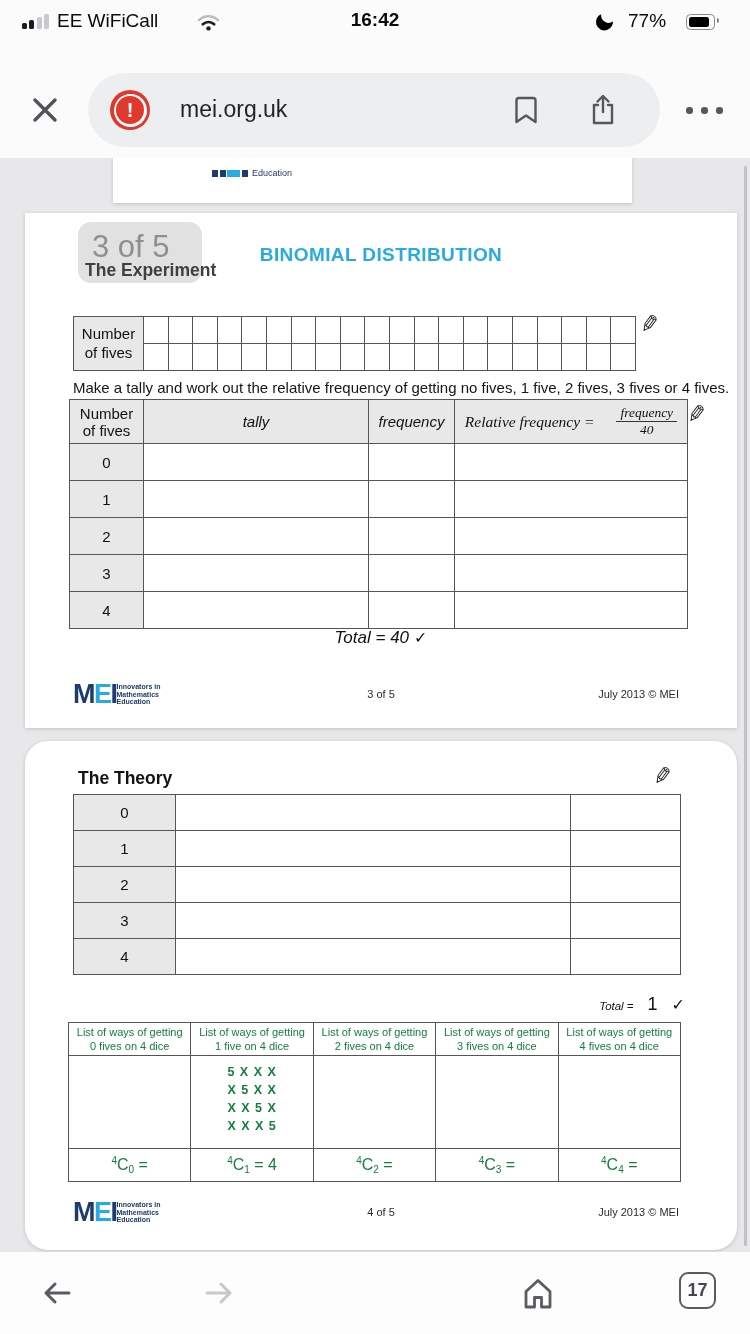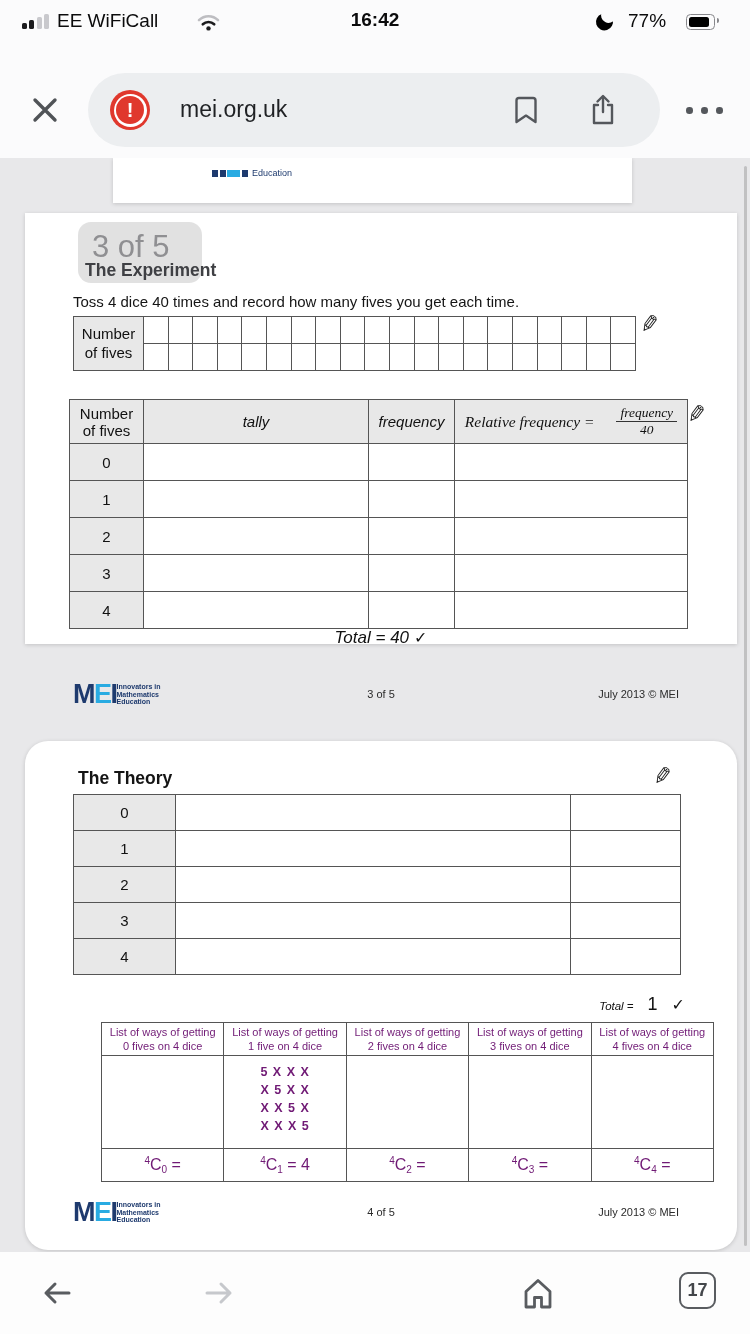--- a/index.html
+++ b/index.html
@@ -34,21 +34,21 @@
   .pill-icon{position:absolute;top:20px;}
   .dots-menu{position:absolute;left:686px;top:104px;width:46px;height:12px;}
   .dots-menu i{position:absolute;top:3px;width:6.5px;height:6.5px;border-radius:50%;background:#54575c;}
   .dots-menu i:nth-child(1){left:0;} .dots-menu i:nth-child(2){left:15px;} .dots-menu i:nth-child(3){left:30px;}
 
   
   .doc-area{position:absolute;left:0;top:158px;width:750px;height:1094px;background:#e8e8ea;}
   .scrollbar{position:absolute;left:744px;top:8px;width:3px;height:1080px;background:rgba(0,0,0,0.17);border-radius:2px;z-index:40;}
   .page{position:absolute;background:#fff;box-shadow:0 1px 4px rgba(0,0,0,0.16);}
   .prev-strip{left:113px;top:0px;width:519px;height:45px;}
-  .page3{left:25px;top:55px;width:712px;height:431px;}
+  .page3{left:25px;top:55px;width:712px;height:515px;}
   .page4{left:25px;top:583px;width:712px;height:509px;border-radius:23px;}
 
   .mini-logo{position:absolute;left:99px;top:10px;height:10px;display:flex;align-items:center;gap:1.5px;}
   .mini-logo b{display:block;height:7px;}
   .mini-logo .b1{width:6px;background:#1e3a6e;}
   .mini-logo .b2{width:6px;background:#1e3a6e;}
   .mini-logo .b3{width:13px;background:#29abe2;}
   .mini-logo .b4{width:6px;background:#1e3a6e;}
   .mini-logo span{font-size:9px;color:#1e3a6e;margin-left:3px;}
 
@@ -91,21 +91,21 @@
   .theory-table .hrow td{height:25px;text-align:center;vertical-align:middle;}
   .theory-table .drow td{height:35px;text-align:center;}
   .th-nof{font-weight:700;font-size:13.5px;background:#e8e8e8;}
   .th-work{font-weight:700;font-style:italic;font-size:10.5px;}
   .th-prob{font-weight:700;font-style:italic;font-size:17.5px;}
   .total1{position:absolute;left:480px;top:253px;width:180px;display:flex;align-items:baseline;justify-content:flex-end;gap:14px;color:#111;}
   .total1 .lab{font-size:11.5px;font-style:italic;}
   .total1 .val{font-size:18px;}
   .total1 .chk{font-size:16px;}
 
-  .ways-table{position:absolute;left:43px;top:281px;width:612px;color:#701a75;margin-left:33px;}
+  .ways-table{position:absolute;left:43px;top:281px;width:612px;color:#15803d;}
   .ways-table .hrow td{height:32px;text-align:center;vertical-align:middle;font-size:11px;line-height:1.3;}
   .ways-table .brow td{height:92px;text-align:center;vertical-align:top;}
   .ways-table .crow td{height:32px;text-align:center;vertical-align:middle;font-size:16px;}
   .ways-lines{padding-top:7px;font-size:12.5px;font-weight:700;letter-spacing:1px;line-height:1.45;}
   .combo sup{font-size:10px;vertical-align:+6px;}
   .combo sub{font-size:10px;vertical-align:-3px;}
 
   
   .toolbar{position:absolute;left:0;top:1252px;width:750px;height:82px;background:#fdfdfd;z-index:30;}
   .tb-icon{position:absolute;top:22px;}
@@ -177,21 +177,21 @@
         <b class="b4"></b>
       <span>Education</span>
     </div>
   </div>
 
   <div class="page page3">
     <div class="badge">
       <div class="badge-text">3 of 5</div>
     </div>
     <div class="h-exp">The Experiment</div>
-    <div class="instr" style="left:48px;top:80px;">Toss 4 dice 40 times and record how many fives you get each time.</div>
+    <div class="doc-title">BINOMIAL DISTRIBUTION</div>
 
     <table class="rec-table">
       <colgroup>
           <col style="width:70px">
           <col span="20" style="width:24.6px">
         </colgroup>
       <tbody>
           <tr>
         <td rowspan="2" class="gcell rec-head">
           <div>Number</div>
@@ -237,20 +237,21 @@
             <td></td>
             <td></td>
             <td></td>
             <td></td>
             <td></td>
           </tr>
     </tbody>
       </table>
     <div class="pencil" style="left:615px;top:98px;">✎</div>
 
+    <div class="instr" style="left:48px;top:166px;">Make a tally and work out the relative frequency of getting no fives, 1 five, 2 fives, 3 fives or 4 fives.</div>
 
     <table class="tally-table">
       <colgroup>
           <col style="width:74px">
           <col style="width:225px">
           <col style="width:86px">
           <col style="width:233px">
         </colgroup>
       <tbody>
           <tr class="hrow">

